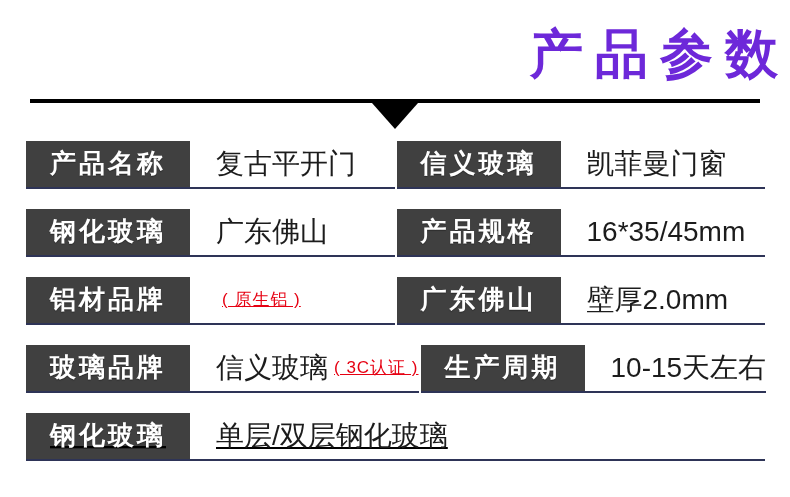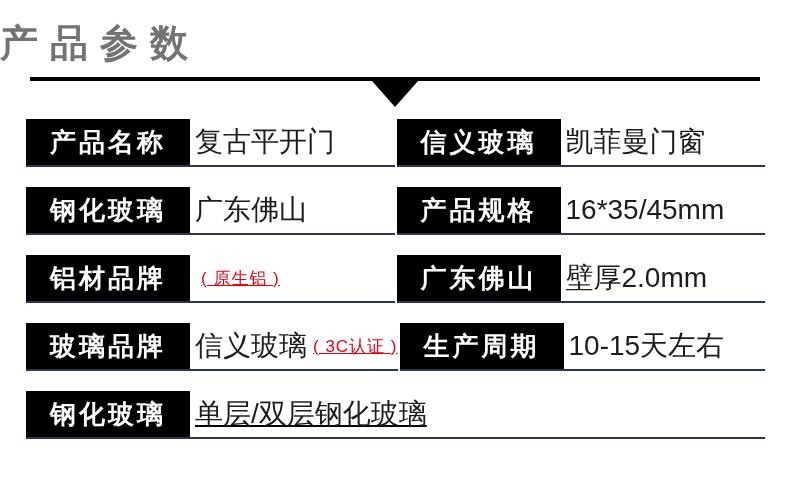--- a/index.html
+++ b/index.html
@@ -13,25 +13,25 @@
   }
   .page {
     width: 790px;
     height: 497px;
     background: #ffffff;
     box-sizing: border-box;
   }
   
   .title {
     padding-top: 16px;
-    text-align: left;
-    font-size: 38px;
+    text-align: right;
+    font-size: 53px;
     font-weight: 900;
     letter-spacing: 12px;
-    color: #737373;
+    color: #6d28d9;
     line-height: 1.45;
   }
   
   .divider {
     margin: 6px 30px 0 30px;
     position: relative;
   }
   .divider-line {
     height: 4px;
     background: #000000;
@@ -60,35 +60,35 @@
     border-bottom: 2px solid #2E3457;
     height: 46px;
   }
   .spec-cell.full {
     flex: 1 1 100%;
     text-decoration: underline;
   }
   .spec-label {
     width: 164px;
     flex: 0 0 164px;
-    background: #000000;
+    background: #404040;
     color: #ffffff;
     font-size: 26px;
     font-weight: bold;
     letter-spacing: 3px;
     display: flex;
     align-items: center;
     justify-content: center;
     text-shadow: 0 1px 1px rgba(0,0,0,0.35);
   }
   .spec-value {
     flex: 1;
     display: flex;
     align-items: center;
-    padding-left: 5px;
+    padding-left: 26px;
     font-size: 28px;
     color: #1c1c1c;
     white-space: nowrap;
   }
   .spec-note {
     font-size: 17px;
     color: #E60012;
     margin-left: 6px;
     letter-spacing: 1px;
     white-space: nowrap;

